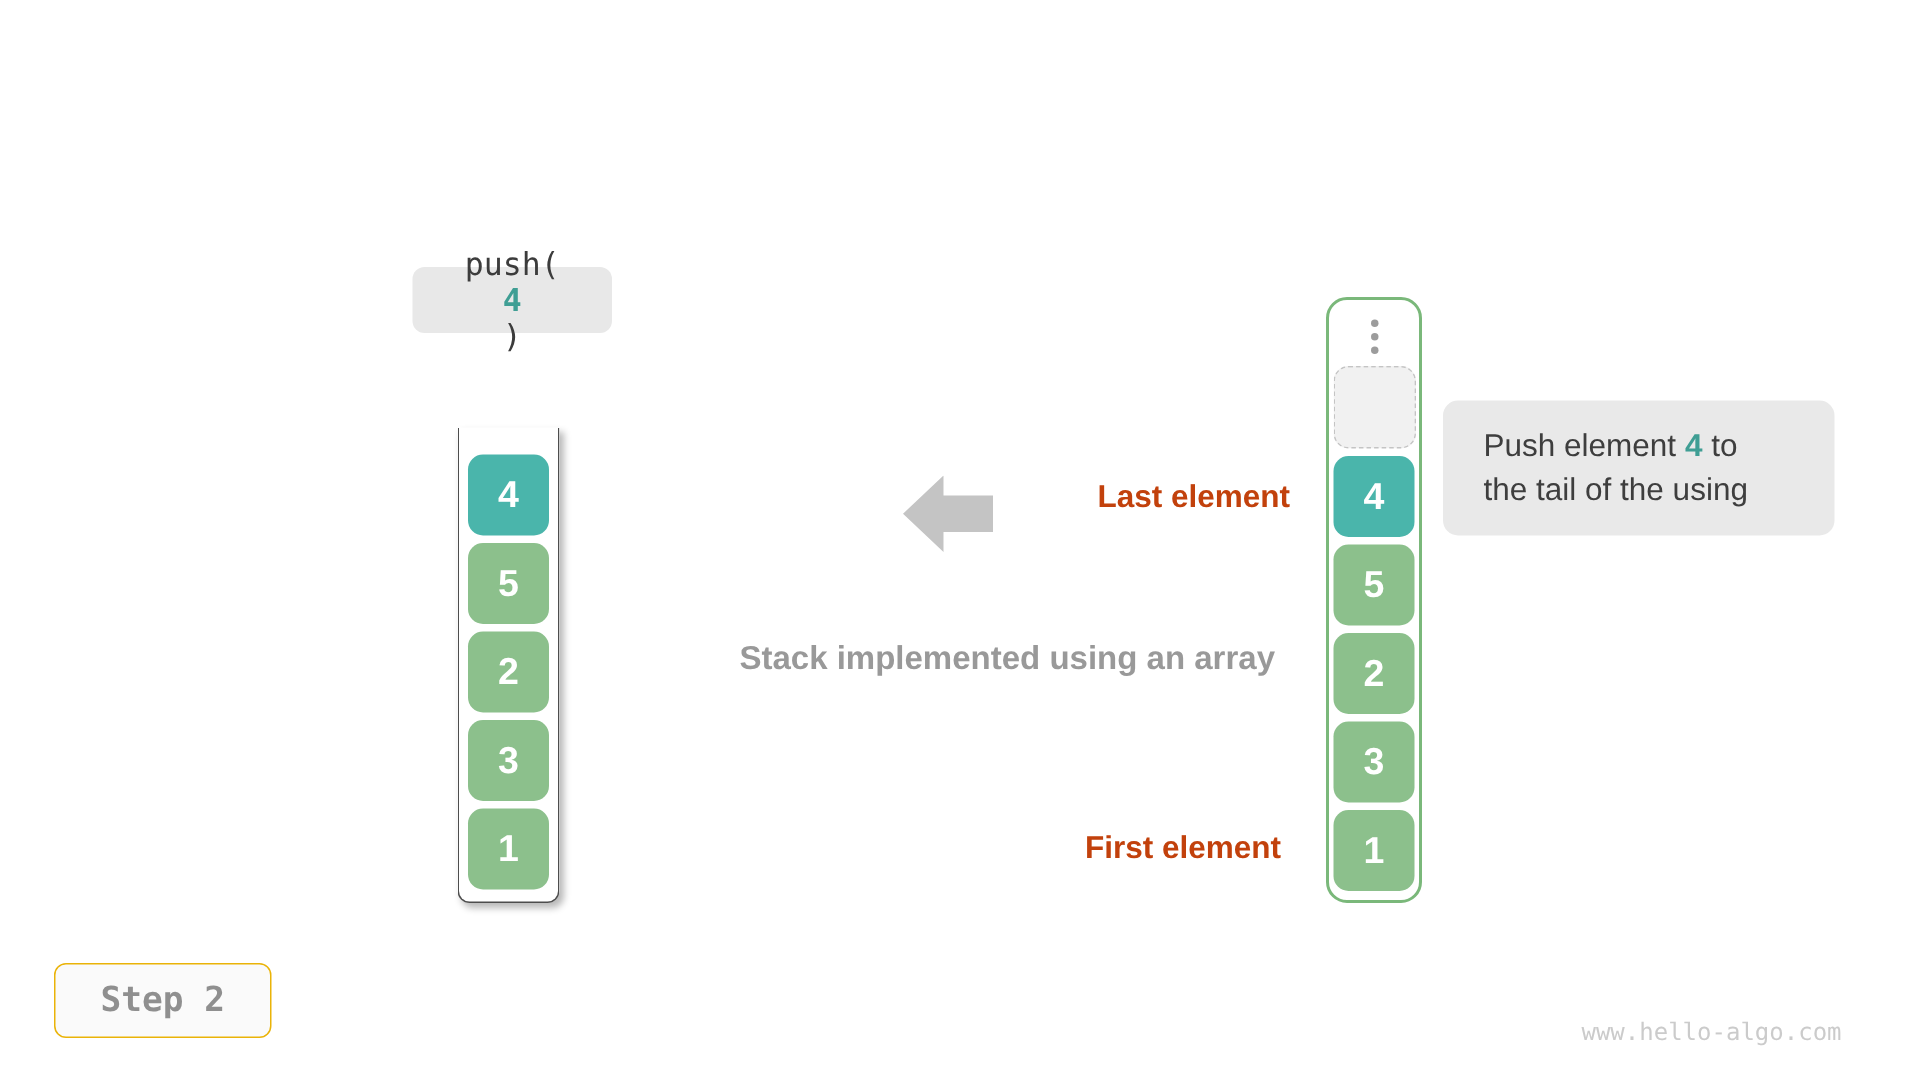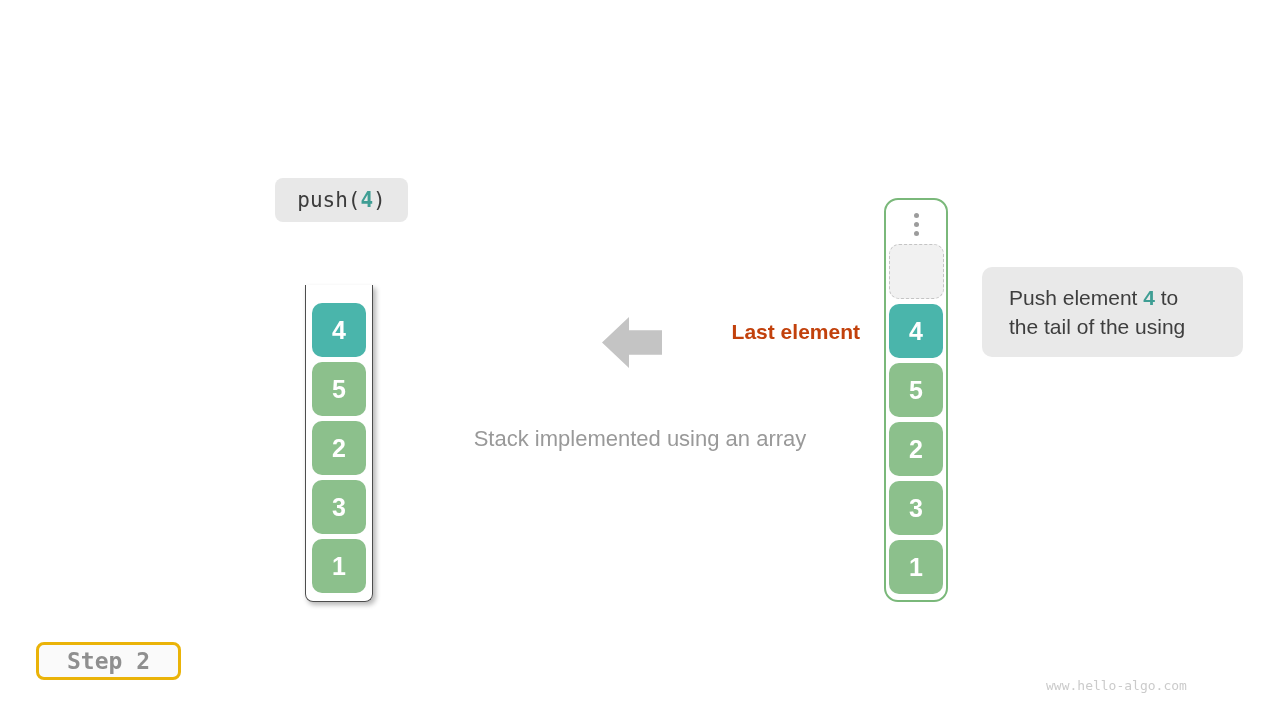--- a/index.html
+++ b/index.html
@@ -16,21 +16,21 @@
     background: #ffffff;
     font-family: "Liberation Sans", sans-serif;
   }
 
   
   .push-chip {
     position: absolute; left: 275px; top: 178px; width: 133px; height: 44px;
     background: #e8e8e8; border-radius: 8px;
     display: flex; align-items: center; justify-content: center;
     font-family: "DejaVu Sans Mono", monospace;
-    font-size: 21px; color: #3c3c3c; letter-spacing: 0px;
+    font-size: 21px; color: #3c3c3c; letter-spacing: 0px; flex-direction: column;
   }
   .push-chip b { color: var(--teal-text); font-weight: 700; }
 
   
   .left-stack {
     position: absolute; left: 305px; top: 285px; width: 68px; height: 317px;
     border-left: 1.5px solid #4d4d4d; border-right: 1.5px solid #4d4d4d;
     border-bottom: 1.5px solid #4d4d4d;
     border-radius: 0 0 8px 8px;
     box-shadow: 2.5px 3px 5px rgba(0,0,0,0.28);
@@ -71,47 +71,47 @@
 
   .label-bold {
     position: absolute; font-size: 21px; font-weight: 700; color: #c2410c;
     text-align: right; width: 170px;
   }
   .last-el { left: 690px; top: 320px; }
   .first-el { left: 684px; top: 554px; }
 
   .caption {
     position: absolute; left: 430px; top: 426px; width: 420px;
-    text-align: center; font-size: 22px; color: #999999; font-weight: 400;
+    text-align: right; font-size: 22px; color: #999999; font-weight: 700;
   }
 
   
   .bubble {
     position: absolute; left: 962px; top: 267px; width: 261px; height: 90px;
     background: #e9e9e9; border-radius: 10px;
     display: flex; align-items: center;
     padding-left: 27px;
-    font-size: 21px; color: #3e3e3e; line-height: 29px; margin-left: 20px;
+    font-size: 21px; color: #3e3e3e; line-height: 29px;
   }
   .bubble b { color: var(--teal-text); font-weight: 700; }
 
   
   .step-badge {
-    position: absolute; left: 36px; top: 642px; width: 145px; height: 38px;
-    background: #fafafa; border: 3px solid #eab308; border-radius: 8px;
+    position: absolute; left: 36px; top: 642px; width: 145px; height: 50px;
+    background: #fafafa; border: 1px solid #eab308; border-radius: 8px;
     display: flex; align-items: center; justify-content: center;
     font-family: "DejaVu Sans Mono", monospace;
     font-size: 23px; font-weight: 700; color: #8f8f8f;
   }
 
   .watermark {
     position: absolute; left: 1046px; top: 678px; width: 190px;
-    text-align: left;
+    text-align: center;
     font-family: "DejaVu Sans Mono", monospace;
-    font-size: 13px; color: #cbcbcb;
+    font-size: 16px; color: #cbcbcb;
   }
 </style>
 </head>
 <body>
 
 <div class="canvas">
 
   <div class="push-chip">
     <span>push(</span>
       <b>4</b>
@@ -123,20 +123,21 @@
     <div class="cell">5</div>
     <div class="cell">2</div>
     <div class="cell">3</div>
     <div class="cell">1</div>
   </div>
 
   <div class="block-arrow"></div>
 
   <div class="label-bold last-el">Last element</div>
   <div class="caption">Stack implemented using an array</div>
+  <div class="label-bold first-el">First element</div>
 
   <div class="right-stack">
     <div class="dots">
         <i></i>
         <i></i>
         <i></i>
       </div>
     <div class="empty-slot"></div>
     <div class="cell teal">4</div>
     <div class="cell">5</div>

